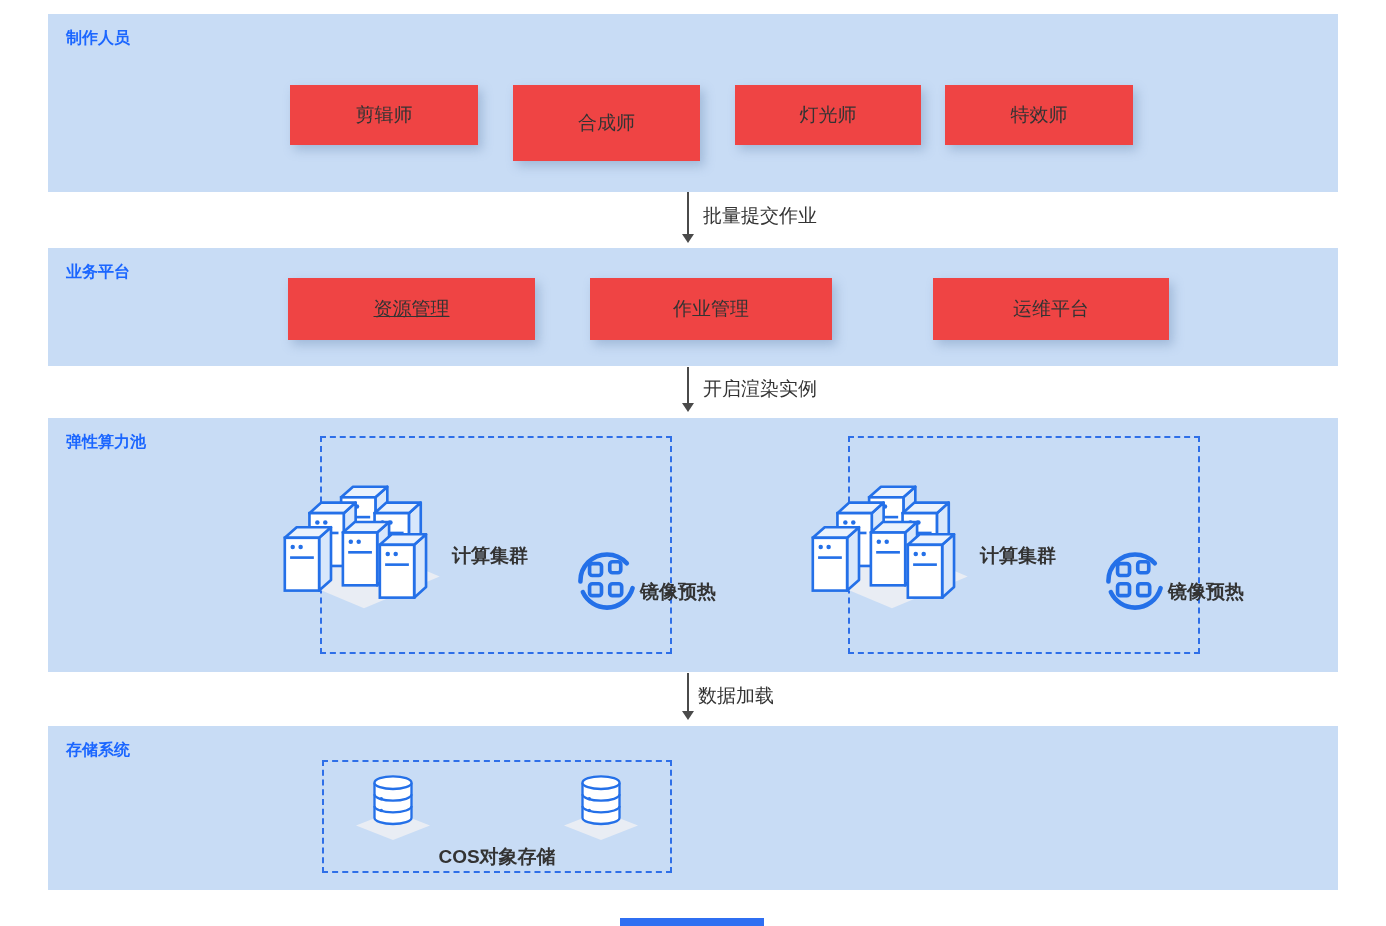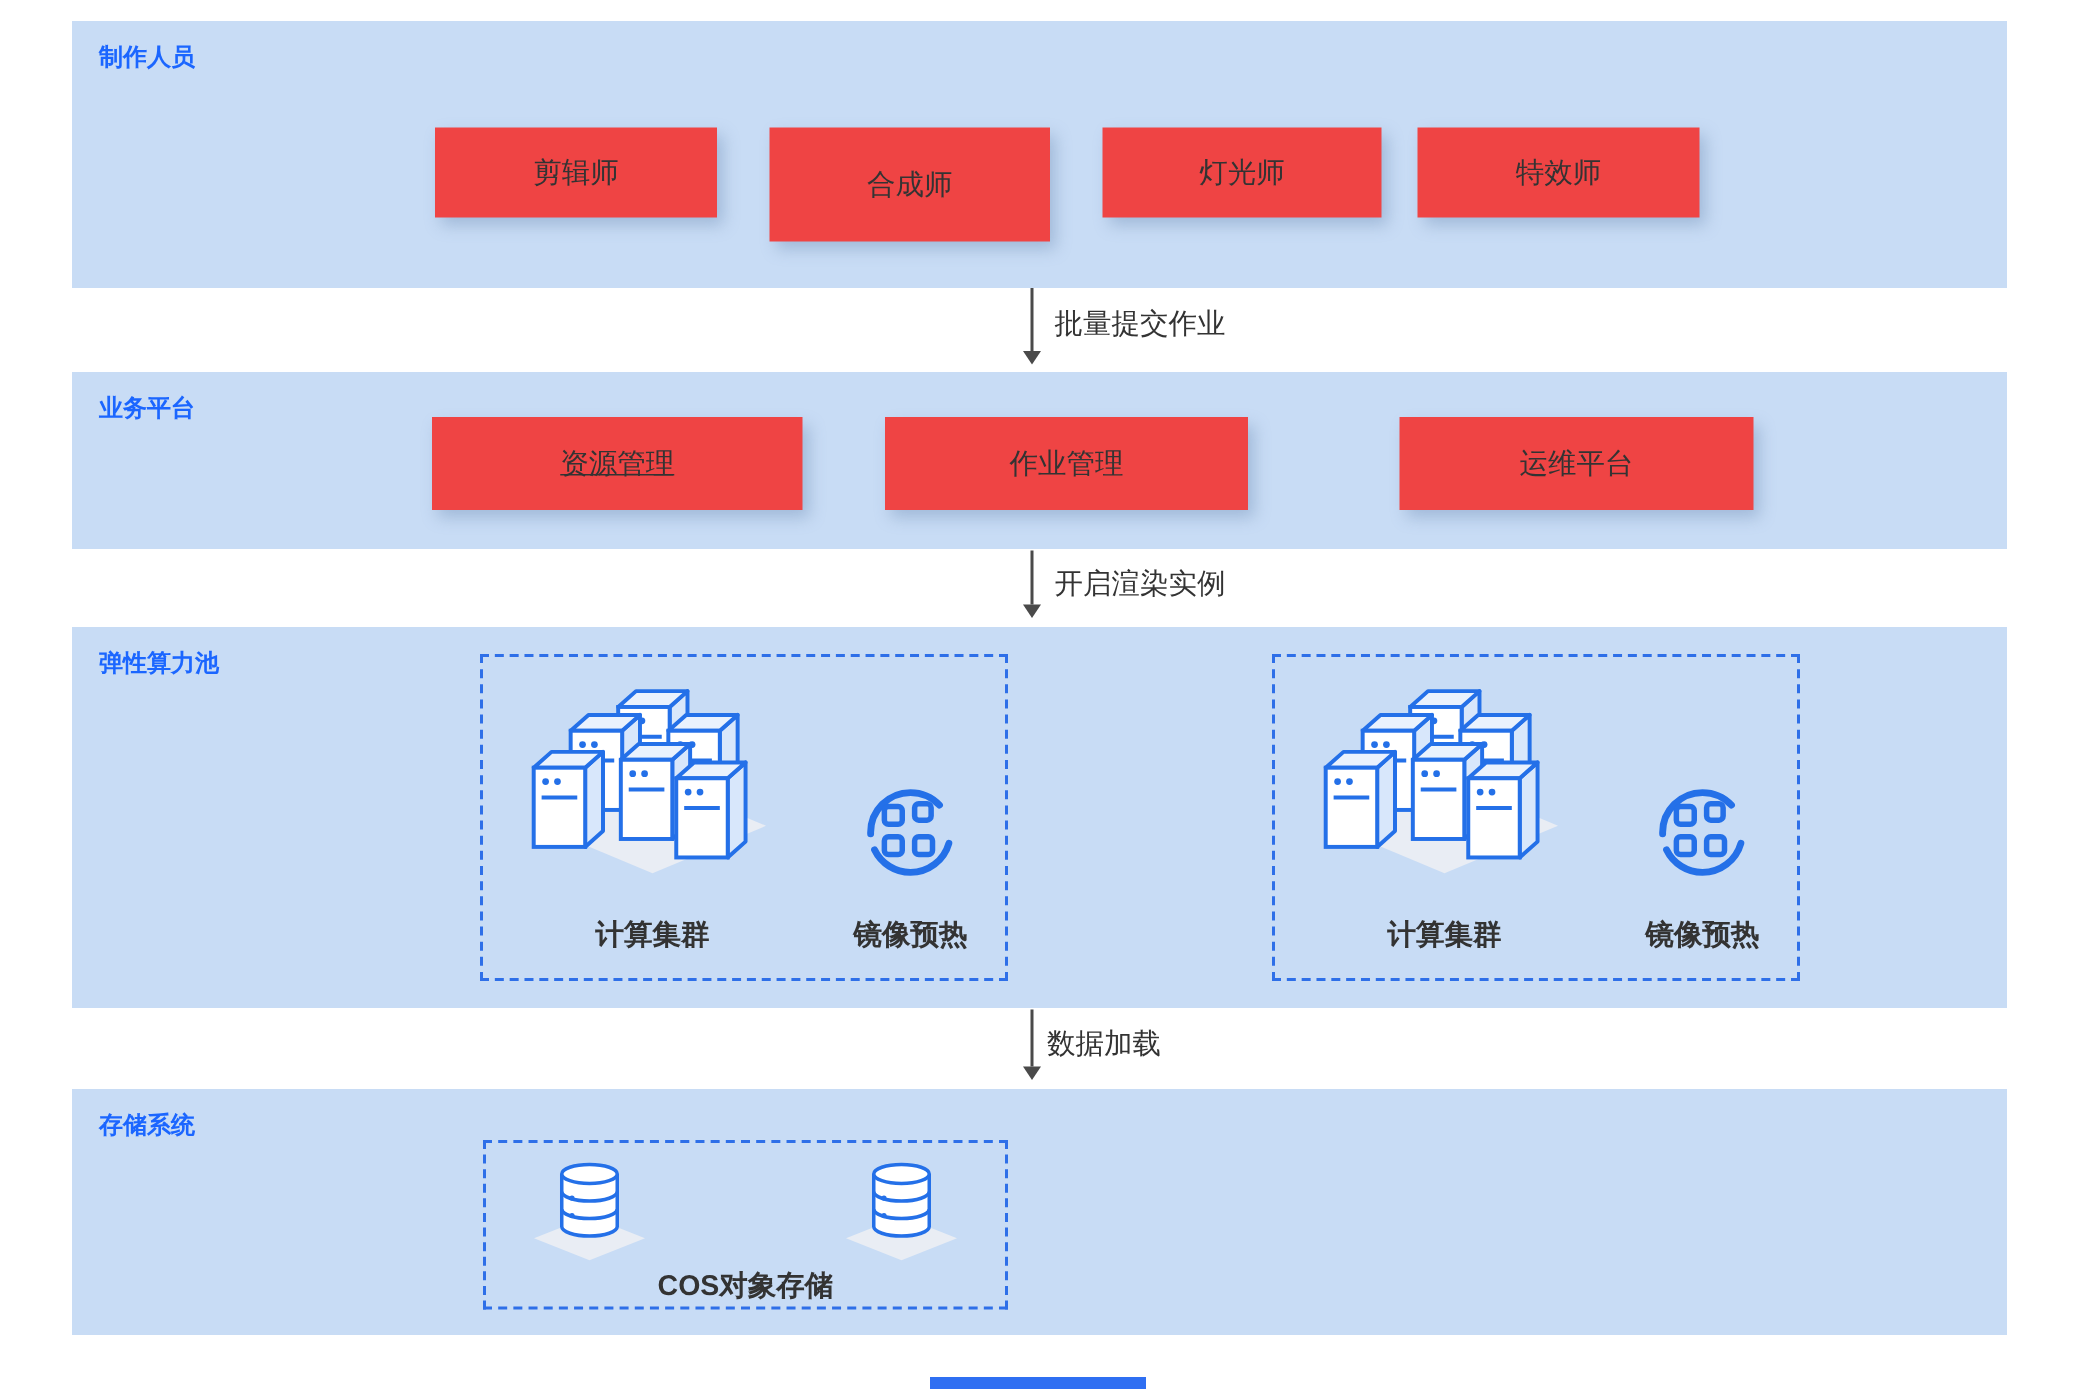--- a/index.html
+++ b/index.html
@@ -46,21 +46,21 @@
   .flow-label {
     position:absolute;
     font-size:19px; color:#333; white-space:nowrap;
   }
   .pool {
     display:flex; width:100%; height:100%;
     align-items:flex-end; justify-content:center;
     gap:46px; padding-bottom:16px;
   }
   .pool-item {
-    display:flex; flex-direction:column; align-items:center;
+    display:flex; flex-direction:row; align-items:center;
   }
   .pool-label, .store-label {
     font-size:19px; font-weight:600; color:#333; white-space:nowrap;
   }
   .cluster-svg { width:176px; height:150px; margin-bottom:10px; }
   .prewarm-svg { width:66px; height:66px; margin-bottom:22px; }
   .store {
     display:flex; width:100%; height:100%;
     flex-direction:column; align-items:center; justify-content:flex-start;
     padding-top:8px;

